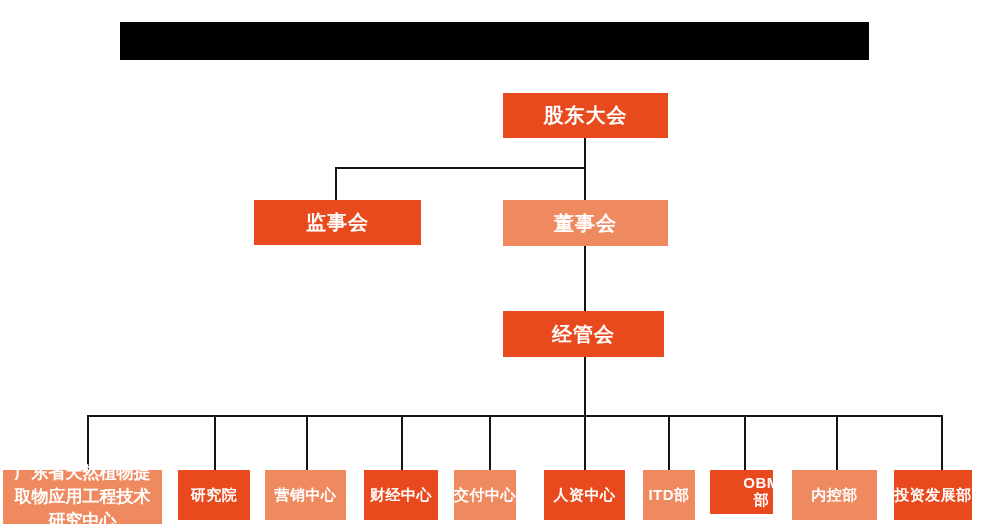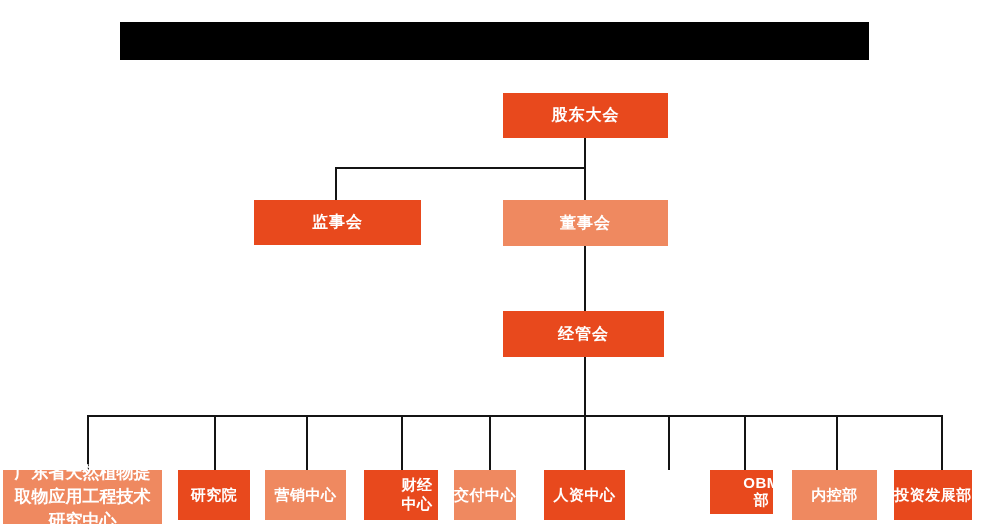--- a/index.html
+++ b/index.html
@@ -25,34 +25,34 @@
   .node{
     position:absolute;
     display:flex;align-items:center;justify-content:center;
     color:var(--c-text);
     font-weight:700;
     text-align:center;
     letter-spacing:1px;
   }
   .node.dark{background:var(--c-dark);}
   .node.light{background:var(--c-light);}
-  .lvl{font-size:16px;}
+  .lvl{font-size:20px;}
   .dept{font-size:15px;letter-spacing:0.5px;}
   .dept.small{font-size:17px;letter-spacing:0;line-height:1.4;padding:2px 5px;}
   .line{position:absolute;background:var(--c-line);}
   
   .pos-shareholders{left:503px;top:93px;width:165px;height:45px;}
   .pos-supervisory{left:254px;top:200px;width:167px;height:45px;}
   .pos-board{left:503px;top:200px;width:165px;height:46px;}
   .pos-management{left:503px;top:311px;width:161px;height:46px;}
   
   .pos-d0{left:3px;top:470px;width:159px;height:54px;}
   .pos-d1{left:178px;top:470px;width:72px;height:50px;}
   .pos-d2{left:265px;top:470px;width:81px;height:50px;}
-  .pos-d3{left:364px;top:470px;width:74px;height:50px;padding-left:32px;}
+  .pos-d3{left:364px;top:470px;width:74px;height:50px;}
   .pos-d4{left:454px;top:470px;width:62px;height:50px;}
   .pos-d5{left:544px;top:470px;width:81px;height:50px;}
   .pos-d6{left:643px;top:470px;width:52px;height:50px;}
   .pos-d7{left:710px;top:470px;width:63px;height:44px;padding-left:40px;}
   .pos-d8{left:792px;top:470px;width:85px;height:50px;}
   .pos-d9{left:894px;top:470px;width:78px;height:50px;}
   
   .l-v1{left:584px;top:138px;width:2px;height:62px;}
   .l-h1{left:335px;top:167px;width:251px;height:2px;}
   .l-v2{left:335px;top:167px;width:2px;height:33px;}
@@ -98,17 +98,18 @@
   <div class="node dark lvl pos-supervisory">监事会</div>
   <div class="node light lvl pos-board">董事会</div>
   <div class="node dark lvl pos-management">经管会</div>
 
   <div class="node dept small pos-d0 light">广东省天然植物提取物应用工程技术研究中心</div>
   <div class="node dept pos-d1 dark">研究院</div>
   <div class="node dept pos-d2 light">营销中心</div>
   <div class="node dept pos-d3 dark">财经中心</div>
   <div class="node dept pos-d4 light">交付中心</div>
   <div class="node dept pos-d5 dark">人资中心</div>
+  <div class="node dept pos-d6 light">ITD部</div>
   <div class="node dept pos-d7 dark">OBM部</div>
   <div class="node dept pos-d8 light">内控部</div>
   <div class="node dept pos-d9 dark">投资发展部</div>
 
 </div>
 
 </body></html>

